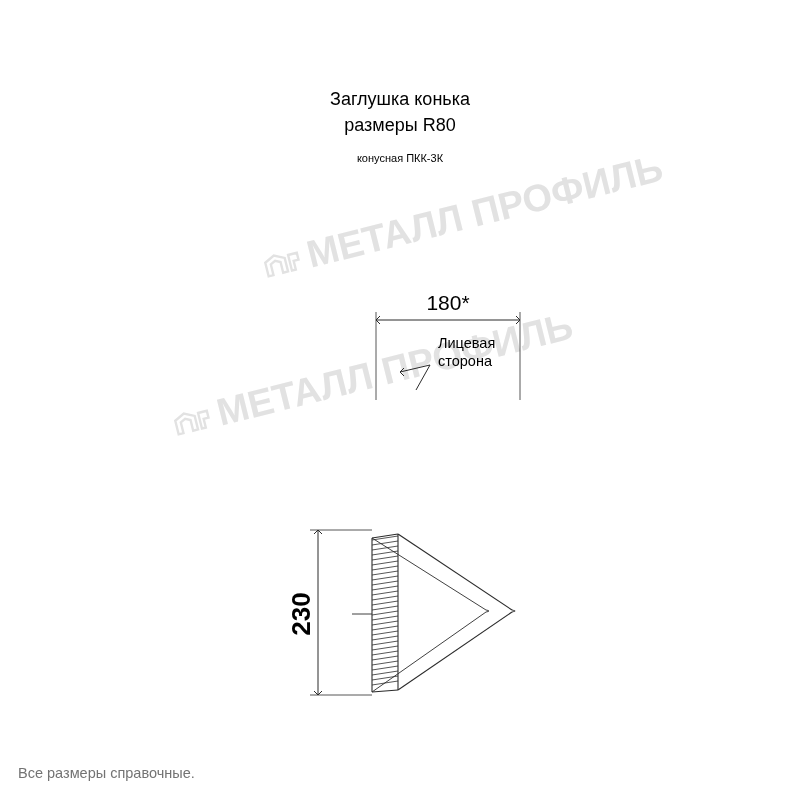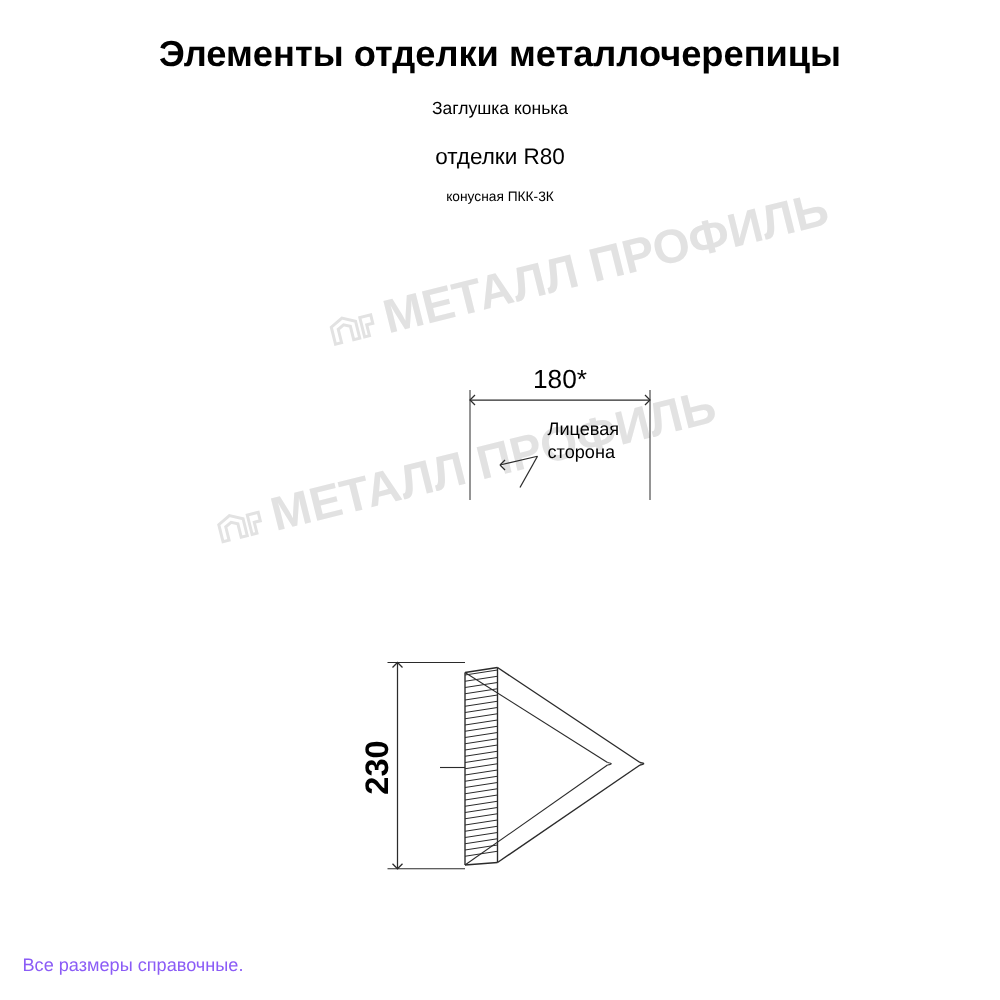--- a/index.html
+++ b/index.html
@@ -31,21 +31,21 @@
     letter-spacing: 0px;
     color: #000000;
   }
   .sub-title {
     position: absolute;
     left: 0;
     width: 800px;
     text-align: center;
     color: #000000;
   }
-  .sub-title-1 { top: 78px; font-size: 14px; }
+  .sub-title-1 { top: 89px; font-size: 18px; }
   .sub-title-2 { top: 115px; font-size: 18px; }
   .sub-title-3 { top: 152px; font-size: 11px; }
 
   
   .drawing {
     position: absolute;
     top: 200px;
     left: 0;
     width: 800px;
     height: 500px;
@@ -86,32 +86,31 @@
   }
   .wm-logo svg { position: absolute; top: 0; left: 0; }
 
   
   .footnotes {
     position: absolute;
     left: 18px;
     bottom: 16px;
     font-size: 14.5px;
     line-height: 21px;
-    color: #8b5cf6;
+    color: #737373;
   }
   .footnote { white-space: nowrap; }
 </style>
 </head>
 <body>
 
 <div class="page">
 
-  <div class="main-title">Элементы отделки металлочерепицы</div>
   <div class="sub-title sub-title-1">Заглушка конька</div>
-  <div class="sub-title sub-title-2">отделки R80</div>
+  <div class="sub-title sub-title-2">размеры R80</div>
   <div class="sub-title sub-title-3">конусная  ПКК-3К</div>
 
   <div class="watermark wm1">
     <span class="wm-logo">
       <svg width="40" height="28" viewBox="0 0 40 28">
         <path d="M3 22 L3 8 L13 3 L23 8 L23 22 L18 22 L18 11 L13 8.5 L8 11 L8 22 Z" fill="none" stroke="#e2e2e2" stroke-width="2.4"></path>
         <path d="M27 22 L27 6 L36 6 L36 13 L31 13 L31 22 Z" fill="none" stroke="#e2e2e2" stroke-width="2.4"></path>
       </svg>
     </span><span>МЕТАЛЛ ПРОФИЛЬ</span>
   </div>

